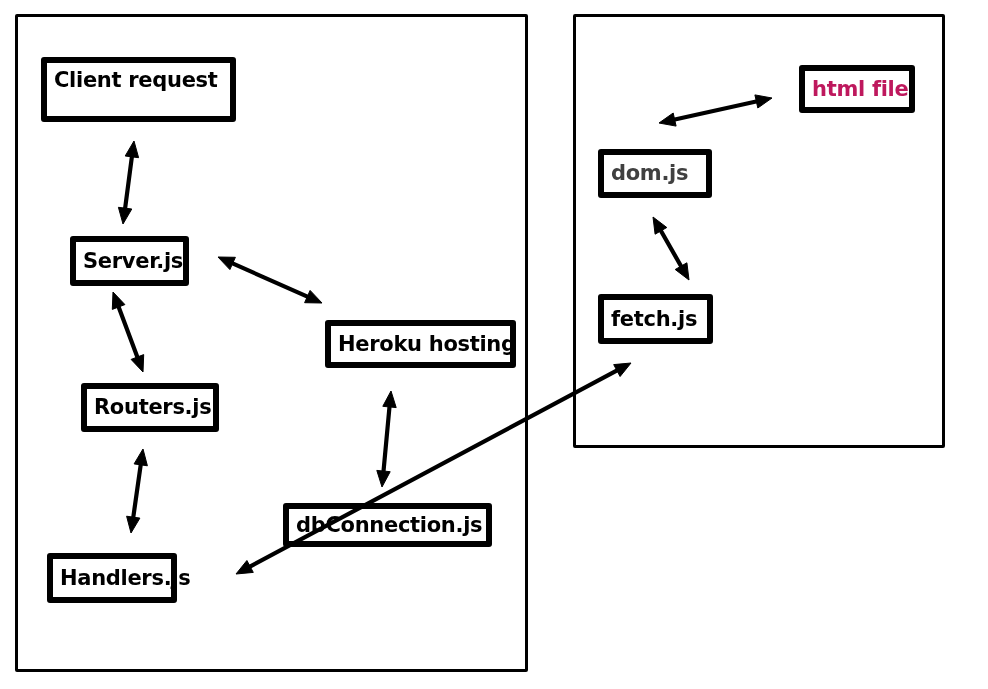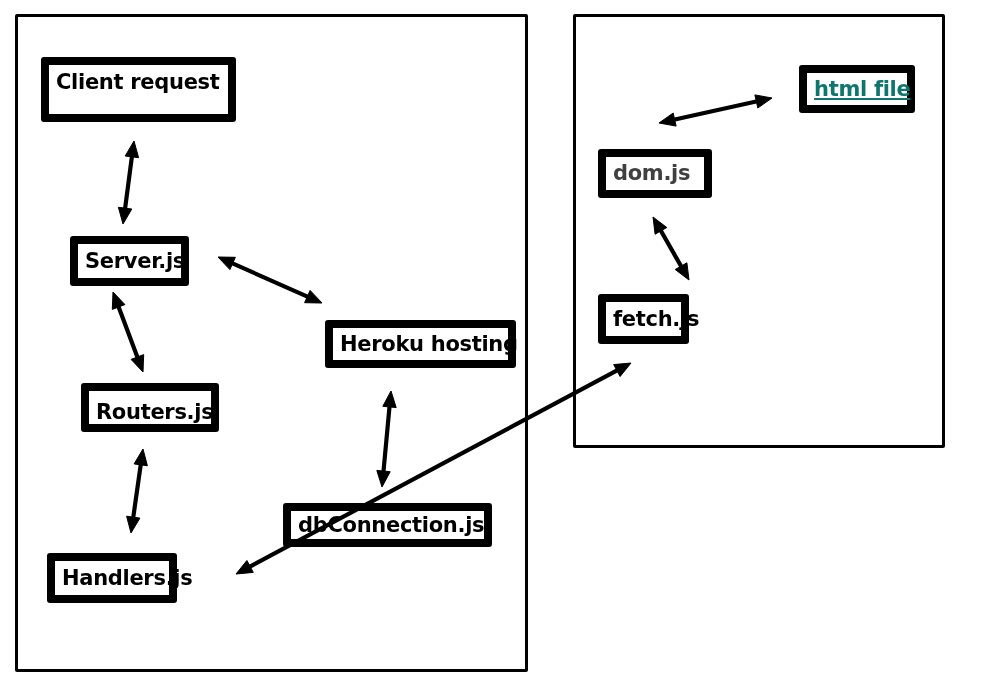--- a/index.html
+++ b/index.html
@@ -17,21 +17,21 @@
   }
   .group-box {
     position: absolute;
     border: 3px solid #000000;
     border-radius: 2px;
     background: transparent;
     box-sizing: border-box;
   }
   .node {
     position: absolute;
-    border: 8px solid #22c55e;
+    border: 6px solid #22c55e;
     border-radius: 3px;
     background: #ffffff;
     box-sizing: border-box;
     display: flex;
     align-items: center;
     padding: 0 7px;
     overflow: visible;
   }
   .node.valign-top {
     align-items: flex-start;
@@ -60,36 +60,36 @@
     <div class="group-box" style="left: 573px; top: 14px; width: 372px; height: 434px; border-color: rgb(0, 0, 0);"></div>
     <div class="node valign-top" style="left: 41px; top: 57px; width: 195px; height: 65px; border-color: rgb(0, 0, 0); background: rgb(255, 255, 255);">
       <span class="label" style="color: rgb(0, 0, 0);">Client request</span>
     </div>
     <div class="node" style="left: 70px; top: 236px; width: 119px; height: 50px; border-color: rgb(0, 0, 0); background: rgb(255, 255, 255);">
       <span class="label" style="color: #000000;">Server.js</span>
     </div>
     <div class="node" style="left: 325px; top: 320px; width: 191px; height: 48px; border-color: rgb(0, 0, 0); background: rgb(255, 255, 255);">
       <span class="label" style="color: rgb(0, 0, 0);">Heroku hosting</span>
     </div>
-    <div class="node" style="left: 81px; top: 383px; width: 138px; height: 49px; border-color: rgb(0, 0, 0); background: rgb(255, 255, 255); align-items: flex-end;">
+    <div class="node" style="left: 81px; top: 383px; width: 138px; height: 49px; border-color: rgb(0, 0, 0); background: rgb(255, 255, 255);">
       <span class="label" style="color: rgb(0, 0, 0);">Routers.js</span>
     </div>
     <div class="node" style="left: 283px; top: 503px; width: 209px; height: 44px; border-color: rgb(0, 0, 0); background: rgb(255, 255, 255);">
       <span class="label" style="color: rgb(0, 0, 0);">dbConnection.js</span>
     </div>
     <div class="node" style="left: 47px; top: 553px; width: 130px; height: 50px; border-color: rgb(0, 0, 0); background: rgb(255, 255, 255);">
       <span class="label" style="color: rgb(0, 0, 0);">Handlers.js</span>
     </div>
     <div class="node" style="left: 799px; top: 65px; width: 116px; height: 48px; border-color: rgb(0, 0, 0); background: rgb(255, 255, 255);">
-      <span class="label" style="color: #0f766e; text-decoration: underline;">html file</span>
+      <span class="label" style="color: #be185d;">html file</span>
     </div>
     <div class="node" style="left: 598px; top: 149px; width: 114px; height: 49px; border-color: rgb(0, 0, 0); background: rgb(255, 255, 255);">
       <span class="label" style="color: #404040;">dom.js</span>
     </div>
-    <div class="node" style="left: 598px; top: 294px; width: 91px; height: 50px; border-color: rgb(0, 0, 0); background: rgb(255, 255, 255);">
+    <div class="node" style="left: 598px; top: 294px; width: 115px; height: 50px; border-color: rgb(0, 0, 0); background: rgb(255, 255, 255);">
       <span class="label" style="color: rgb(0, 0, 0);">fetch.js</span>
     </div>
     <svg class="arrows" width="988" height="689" viewBox="0 0 988 689">
       <g>
         <line x1="132.6" y1="151.3" x2="124.4" y2="213.7" stroke="#000000" stroke-width="4.2" stroke-linecap="round"></line>
         <polygon points="134,141 125.2,156.0 138.6,157.7" fill="#000000" stroke="#000000" stroke-width="1" stroke-linejoin="round"></polygon>
         <polygon points="123,224 118.4,207.3 131.8,209.0" fill="#000000" stroke="#000000" stroke-width="1" stroke-linejoin="round"></polygon>
       </g>
       <g>
         <line x1="227.5" y1="261.2" x2="312.5" y2="298.8" stroke="#000000" stroke-width="4.2" stroke-linecap="round"></line>

